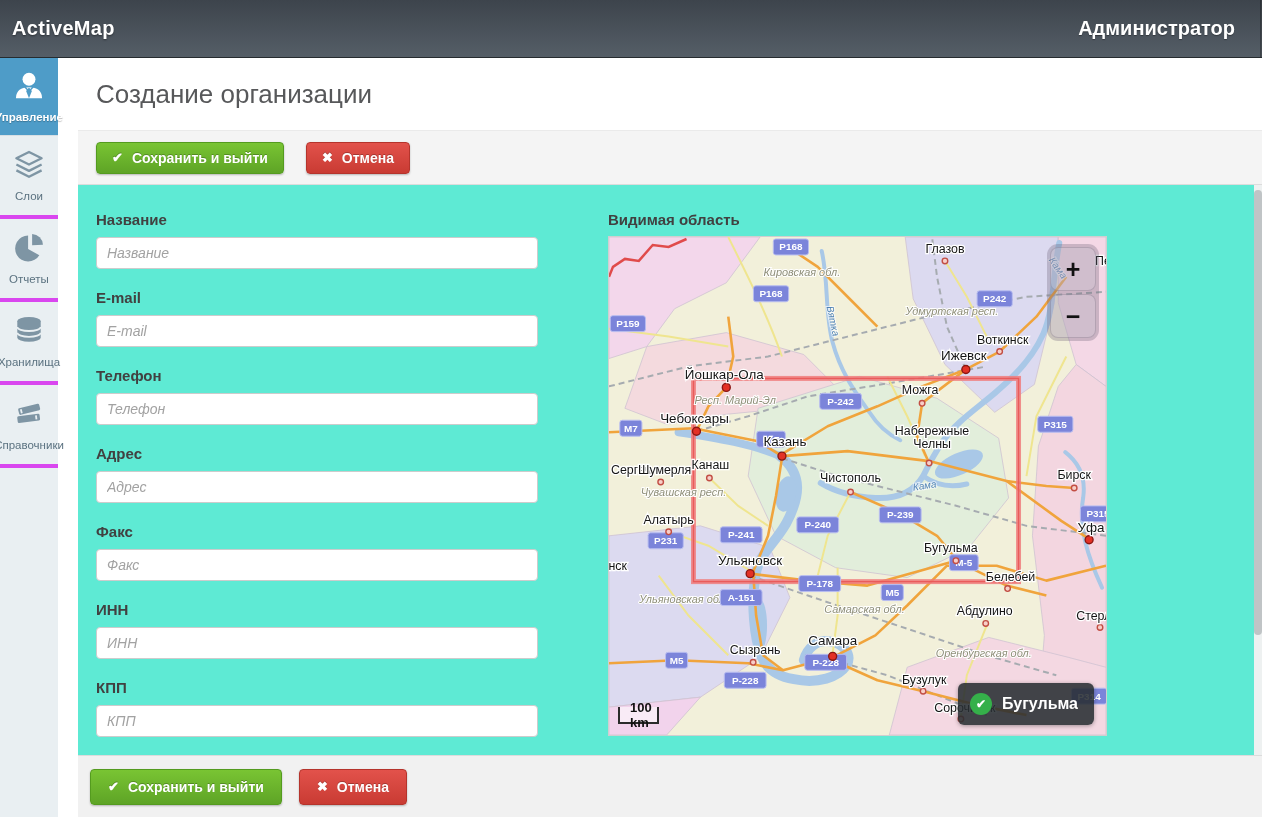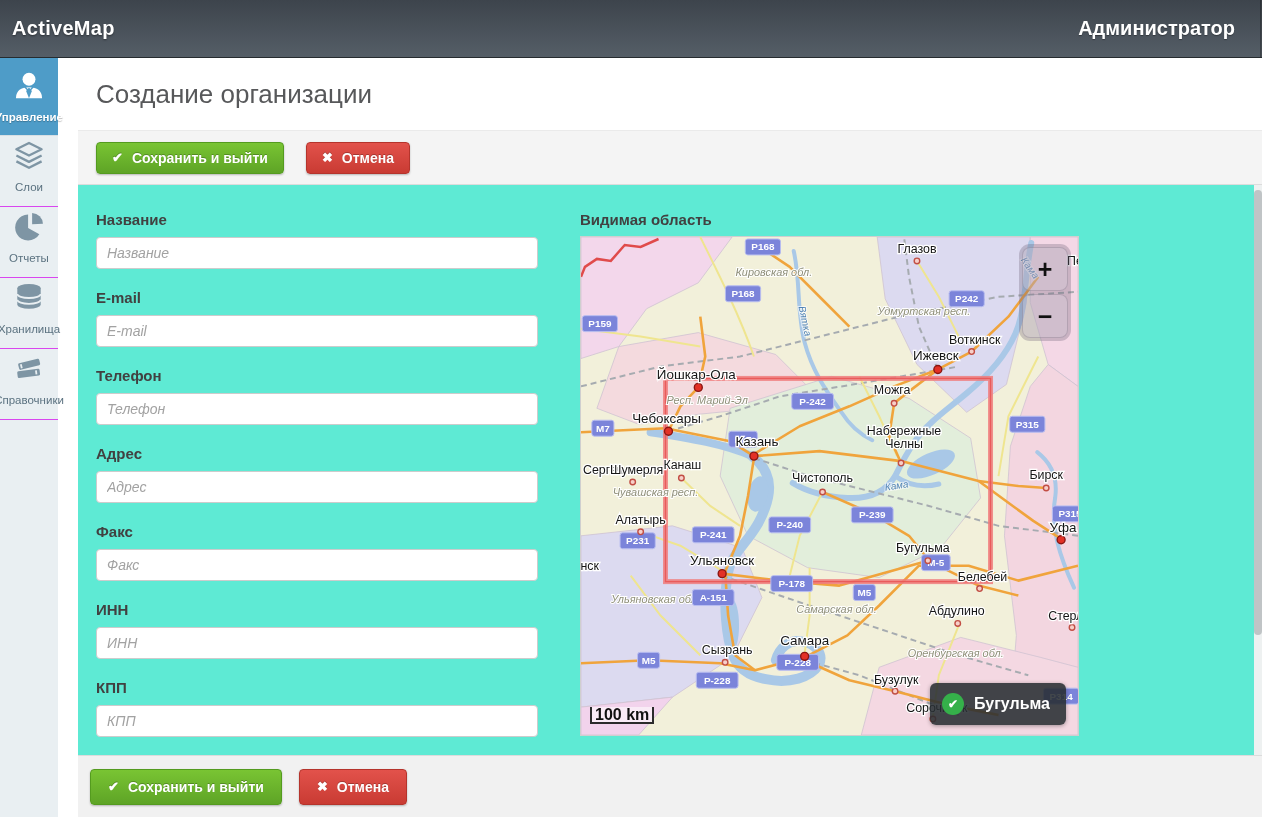--- a/index.html
+++ b/index.html
@@ -15,21 +15,21 @@
     text-shadow:0 1px 2px rgba(0,0,0,.45); letter-spacing:.3px; }
   .topbar-right { margin-left:auto; display:flex; align-items:stretch; height:100%; }
   .topbar-item { display:flex; align-items:center; gap:9px; color:#fff; font-weight:bold;
     font-size:20px; padding:0 25px; cursor:pointer; text-shadow:0 1px 1px rgba(0,0,0,.35); }
   .topbar-sep { width:1px; background:rgba(0,0,0,.28); box-shadow:1px 0 0 rgba(255,255,255,.09); }
   .topbar-item svg { display:block; }
 
   
   .sidebar { position:absolute; left:0; top:58px; width:58px; bottom:0; background:#e9eff2; z-index:15; }
   .side-item { display:flex; flex-direction:column; align-items:center; justify-content:center;
-    gap:7px; padding:2px 2px 13px; border-bottom:1px solid #d946ef; color:#5b7280;
+    gap:7px; padding:11px 2px 13px; border-bottom:4px solid #d946ef; color:#5b7280;
     font-size:11.5px; cursor:pointer; text-align:center; }
   .side-item svg { width:36px; height:36px; display:block; }
   .side-item.active { background:#4e9cc8; color:#fff; font-weight:bold;
     text-shadow:0 1px 1px rgba(0,0,0,.25); padding:10px 2px 12px; border-bottom:1px solid #d7dfe4; }
 
   
   .main { position:absolute; left:78px; top:58px; right:0; bottom:0; background:#fff; }
   .page-header { height:72px; border-bottom:1px solid #eaeaea; display:flex; align-items:center; }
   .page-title { font-size:26px; color:#57585a; padding-left:18px; }
   .toolbar { height:54px; background:#f4f4f4; border-bottom:1px solid #dcdcdc;
@@ -42,42 +42,42 @@
   .btn-red   { background:linear-gradient(180deg,#e2524b,#c93b33); border-color:#b5342c; }
 
   .content { position:absolute; top:127px; left:0; right:0; height:570px; background:#5eead4; }
   .form-col { position:absolute; left:18px; top:26px; width:442px; }
   .field { margin-bottom:20px; }
   .field label { display:block; font-size:15px; font-weight:bold; color:#414141; margin-bottom:9px; }
   .field input { width:100%; box-sizing:border-box; height:32px; border:1px solid #cccccc;
     border-radius:4px; padding:6px 10px; font-size:14px; font-family:inherit; color:#333; }
   .field input::placeholder { color:#a2a2a2; font-style:italic; }
 
-  .map-col { position:absolute; left:502px; top:26px; width:499px; }
+  .map-col { position:absolute; left:530px; top:26px; width:499px; }
   .map-title { font-size:15px; font-weight:bold; color:#414141; margin-bottom:8px; }
   .map { position:relative; width:499px; height:500px; border:1px solid #cfcfcf;
     box-sizing:border-box; overflow:hidden; background:#f2f0da; cursor:grab; }
   svg.mapsvg { position:absolute; left:0; top:0; }
 
   .city-label { font-size:12.5px; fill:#151515; stroke:#ffffff; stroke-width:2.5px; paint-order:stroke; }
   .city-label.cap { font-size:13.5px; }
   .region-label { font-size:11px; font-style:italic; fill:#8f8f79; stroke:#ffffff; stroke-width:2px; paint-order:stroke; }
   .river-label { font-size:10px; font-style:italic; fill:#4f82b4; stroke:rgba(255,255,255,.65); stroke-width:2px; paint-order:stroke; }
   .badge-text { font-size:10px; font-weight:bold; fill:#ffffff; }
 
   .zoomctl { position:absolute; top:7px; right:7px; width:52px; border-radius:11px;
     background:rgba(105,92,115,.30); padding:3px; box-sizing:border-box; z-index:5; }
   .zbtn { height:44px; border-radius:8px; background:rgba(225,220,235,.28);
     box-shadow:inset 0 0 0 1px rgba(90,80,100,.25);
     display:flex; align-items:center; justify-content:center; font-size:25px; font-weight:bold;
     color:#111; cursor:pointer; }
   .zbtn + .zbtn { margin-top:3px; }
-  .scalebar { position:absolute; left:9px; bottom:11px; width:64px; height:17px;
+  .scalebar { position:absolute; left:9px; bottom:11px; width:41px; height:17px;
     border:2px solid #2b2b2b; border-top:none; background:rgba(255,255,255,.55);
-    display:flex; align-items:center; padding-left:3px; font-size:16px; font-weight:bold;
+    display:flex; align-items:center; padding-left:10px; font-size:13px; font-weight:bold;
     color:#111; box-sizing:border-box; z-index:5; }
   .applybtn { position:absolute; right:12px; bottom:10px; height:42px;
     background:rgba(40,45,50,.88); border-radius:6px; display:flex; align-items:center; gap:10px;
     padding:0 16px 0 12px; color:#fff; font-weight:bold; font-size:16px; cursor:pointer;
     box-shadow:0 1px 4px rgba(0,0,0,.35); z-index:6; }
   .applybtn .chk { width:22px; height:22px; border-radius:50%; background:#35b04a; flex:0 0 22px;
     display:flex; align-items:center; justify-content:center; font-size:12px; color:#fff; }
 
   .footer { position:absolute; left:0; right:0; bottom:0; height:62px; background:#f1f1f1;
     border-top:1px solid #dcdcdc; display:flex; align-items:center; gap:17px;

